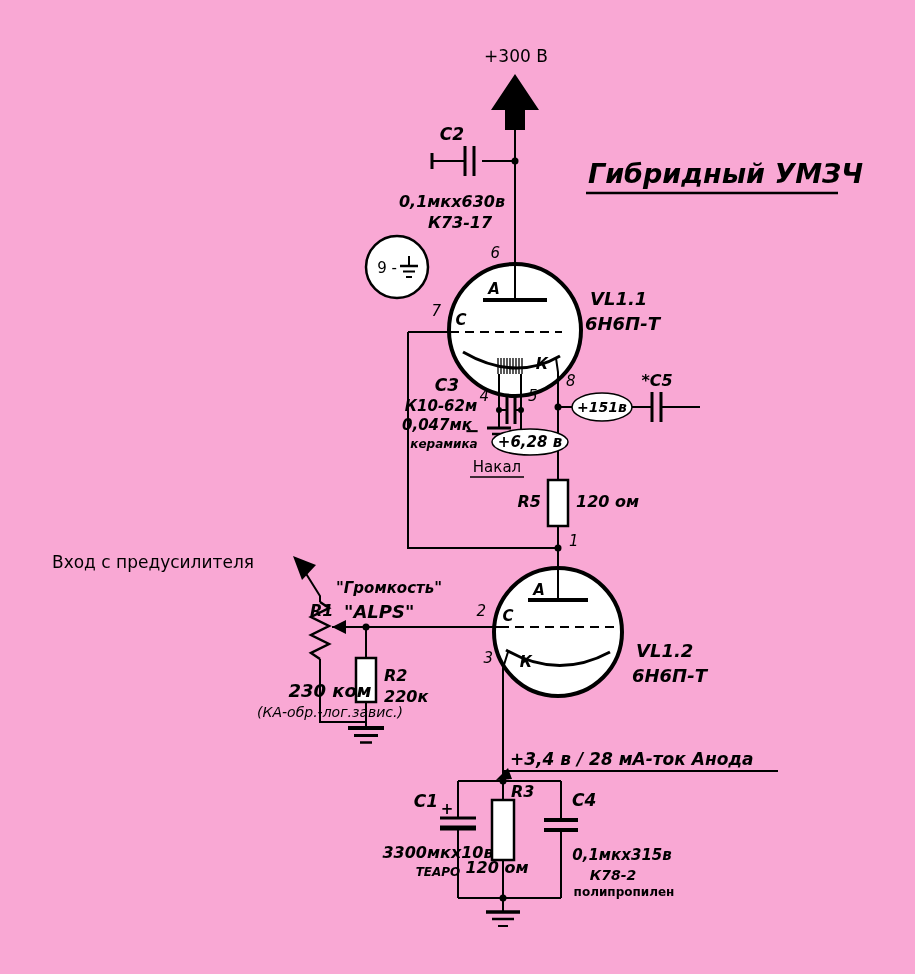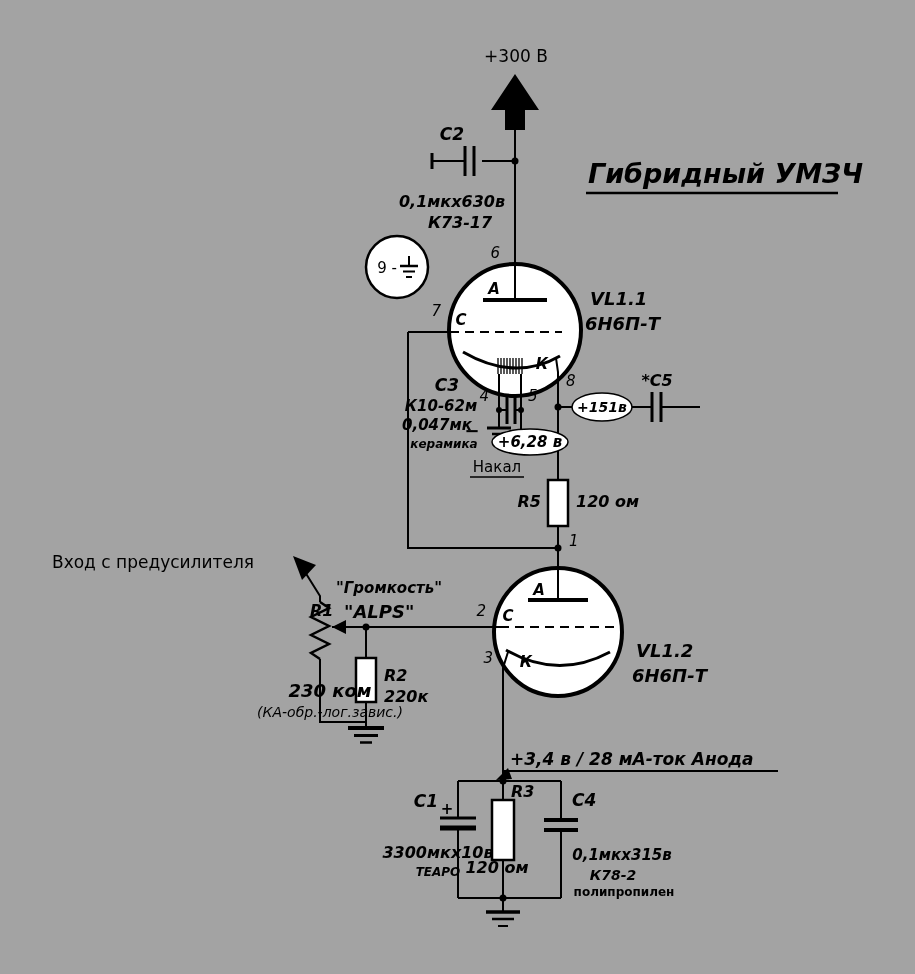--- a/index.html
+++ b/index.html
@@ -1,16 +1,16 @@
 <!DOCTYPE html>
 <html><head>
 <meta charset="utf-8">
 <style>
   html,body{margin:0;padding:0;background:#fff;}
-  .stage{position:relative;width:915px;height:974px;background:#a3a3a3;overflow:hidden;}
+  .stage{position:relative;width:915px;height:974px;background:#f9a8d4;overflow:hidden;}
   svg{display:block;}
   svg text{font-family:"DejaVu Sans",sans-serif;fill:#000;}
   .bi{font-weight:bold;font-style:italic;}
   .i{font-style:italic;}
   .b{font-weight:bold;}
 </style>
 </head>
 <body>
 
 <div class="stage">

